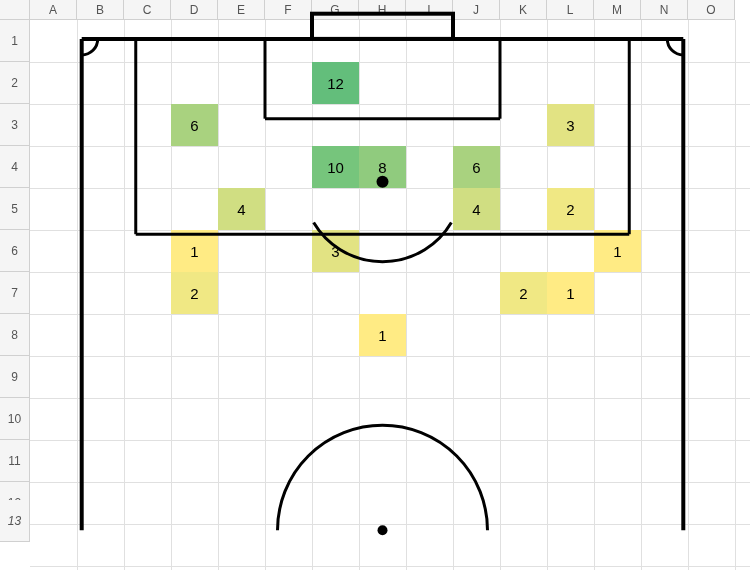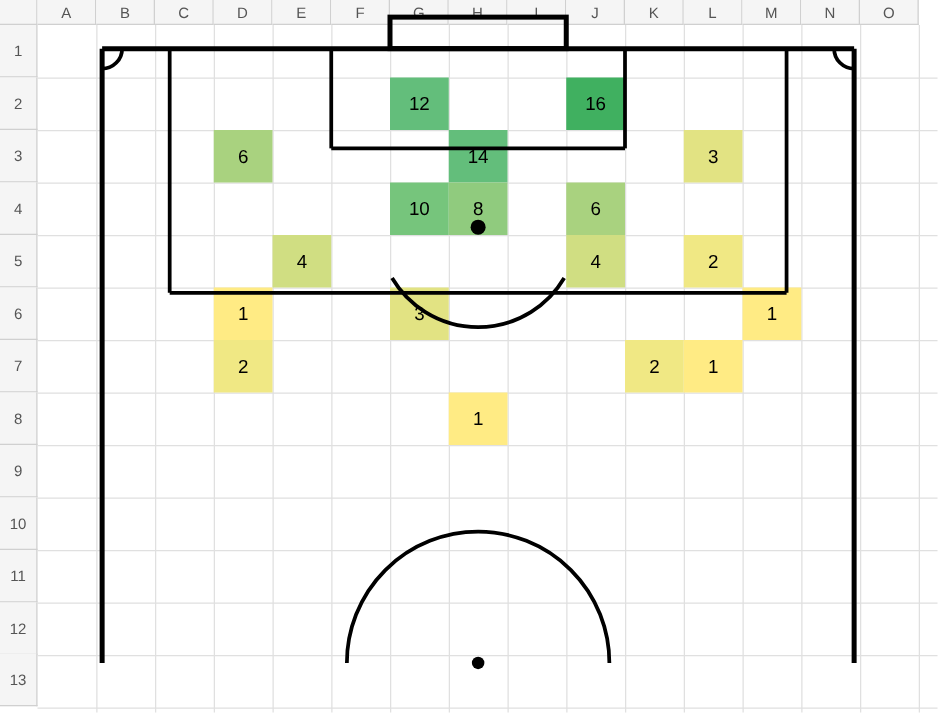--- a/index.html
+++ b/index.html
@@ -129,27 +129,25 @@
     <div class="row-header" style="top: 314px; height: 42px;">8</div>
     <div class="gridline-h" style="top: 356px;"></div>
     <div class="row-header" style="top: 356px; height: 42px;">9</div>
     <div class="gridline-h" style="top: 398px;"></div>
     <div class="row-header" style="top: 398px; height: 42px;">10</div>
     <div class="gridline-h" style="top: 440px;"></div>
     <div class="row-header" style="top: 440px; height: 42px; text-align: center;">11</div>
     <div class="gridline-h" style="top: 482px;"></div>
     <div class="row-header" style="top: 482px; height: 42px;">12</div>
     <div class="gridline-h" style="top: 524px;"></div>
-    <div class="row-header" style="top: 523px; height: 42px;">13</div>
+    <div class="row-header" style="top: 500px; height: 42px; font-style: italic;">13</div>
     <div class="gridline-h" style="top: 566px;"></div>
     <div class="cell" style="left: 312px; top: 62px; width: 47px; height: 42px; background: rgb(99, 190, 123);">12</div>
-    <div class="cell" style="left: 453px; top: 62px; width: 47px; height: 42px; background: rgb(64, 176, 96);">16</div>
     <div class="cell" style="left: 171px; top: 104px; width: 47px; height: 42px; background: rgb(169, 210, 127);">6</div>
     <div class="cell" style="left: 547px; top: 104px; width: 47px; height: 42px; background: rgb(226, 227, 131);">3</div>
-    <div class="cell" style="left: 359px; top: 104px; width: 47px; height: 42px; background: rgb(99, 190, 123);">14</div>
     <div class="cell" style="left: 312px; top: 146px; width: 47px; height: 42px; background: rgb(118, 197, 124);">10</div>
     <div class="cell" style="left: 359px; top: 146px; width: 47px; height: 42px; background: rgb(144, 203, 126);">8</div>
     <div class="cell" style="left: 453px; top: 146px; width: 47px; height: 42px; background: rgb(169, 210, 127);">6</div>
     <div class="cell" style="left: 218px; top: 188px; width: 47px; height: 42px; background: rgb(208, 222, 130);">4</div>
     <div class="cell" style="left: 453px; top: 188px; width: 47px; height: 42px; background: rgb(208, 222, 130);">4</div>
     <div class="cell" style="left: 547px; top: 188px; width: 47px; height: 42px; background: rgb(240, 232, 132);">2</div>
     <div class="cell" style="left: 171px; top: 230px; width: 47px; height: 42px; background: rgb(255, 235, 132);">1</div>
     <div class="cell" style="left: 312px; top: 230px; width: 47px; height: 42px; background: rgb(226, 227, 131);">3</div>
     <div class="cell" style="left: 594px; top: 230px; width: 47px; height: 42px; background: rgb(255, 235, 132);">1</div>
     <div class="cell" style="left: 171px; top: 272px; width: 47px; height: 42px; background: rgb(240, 232, 132);">2</div>

